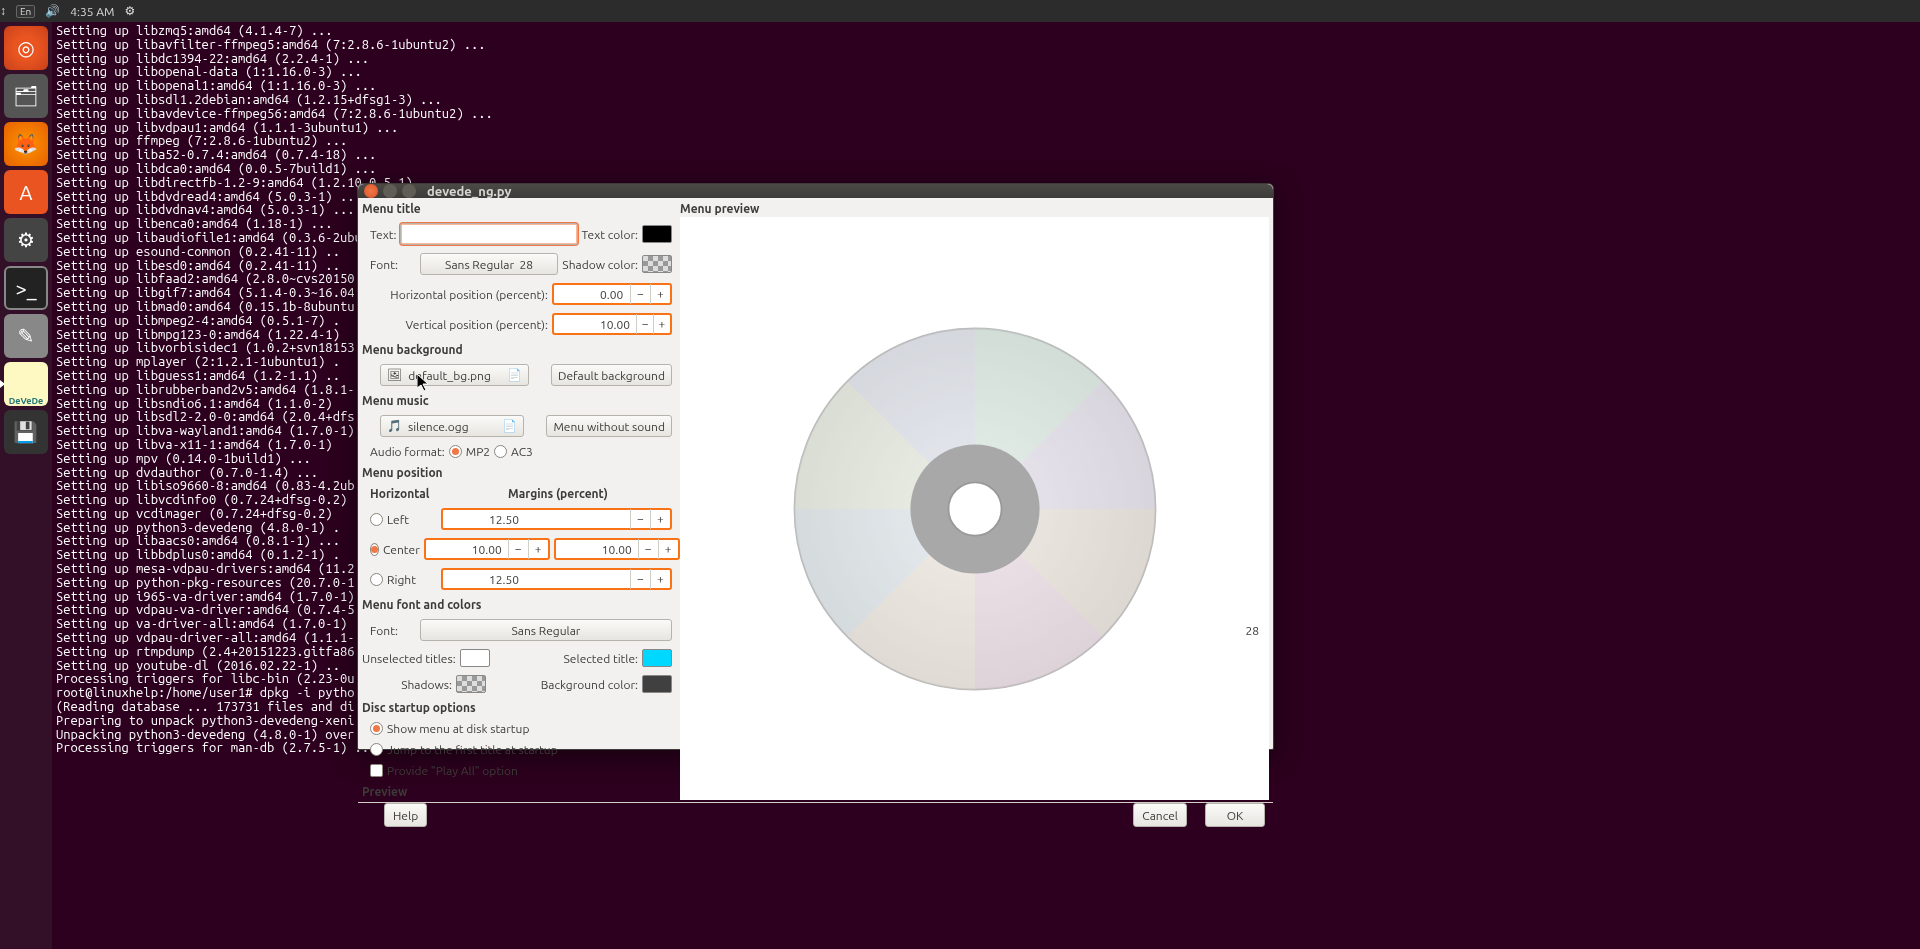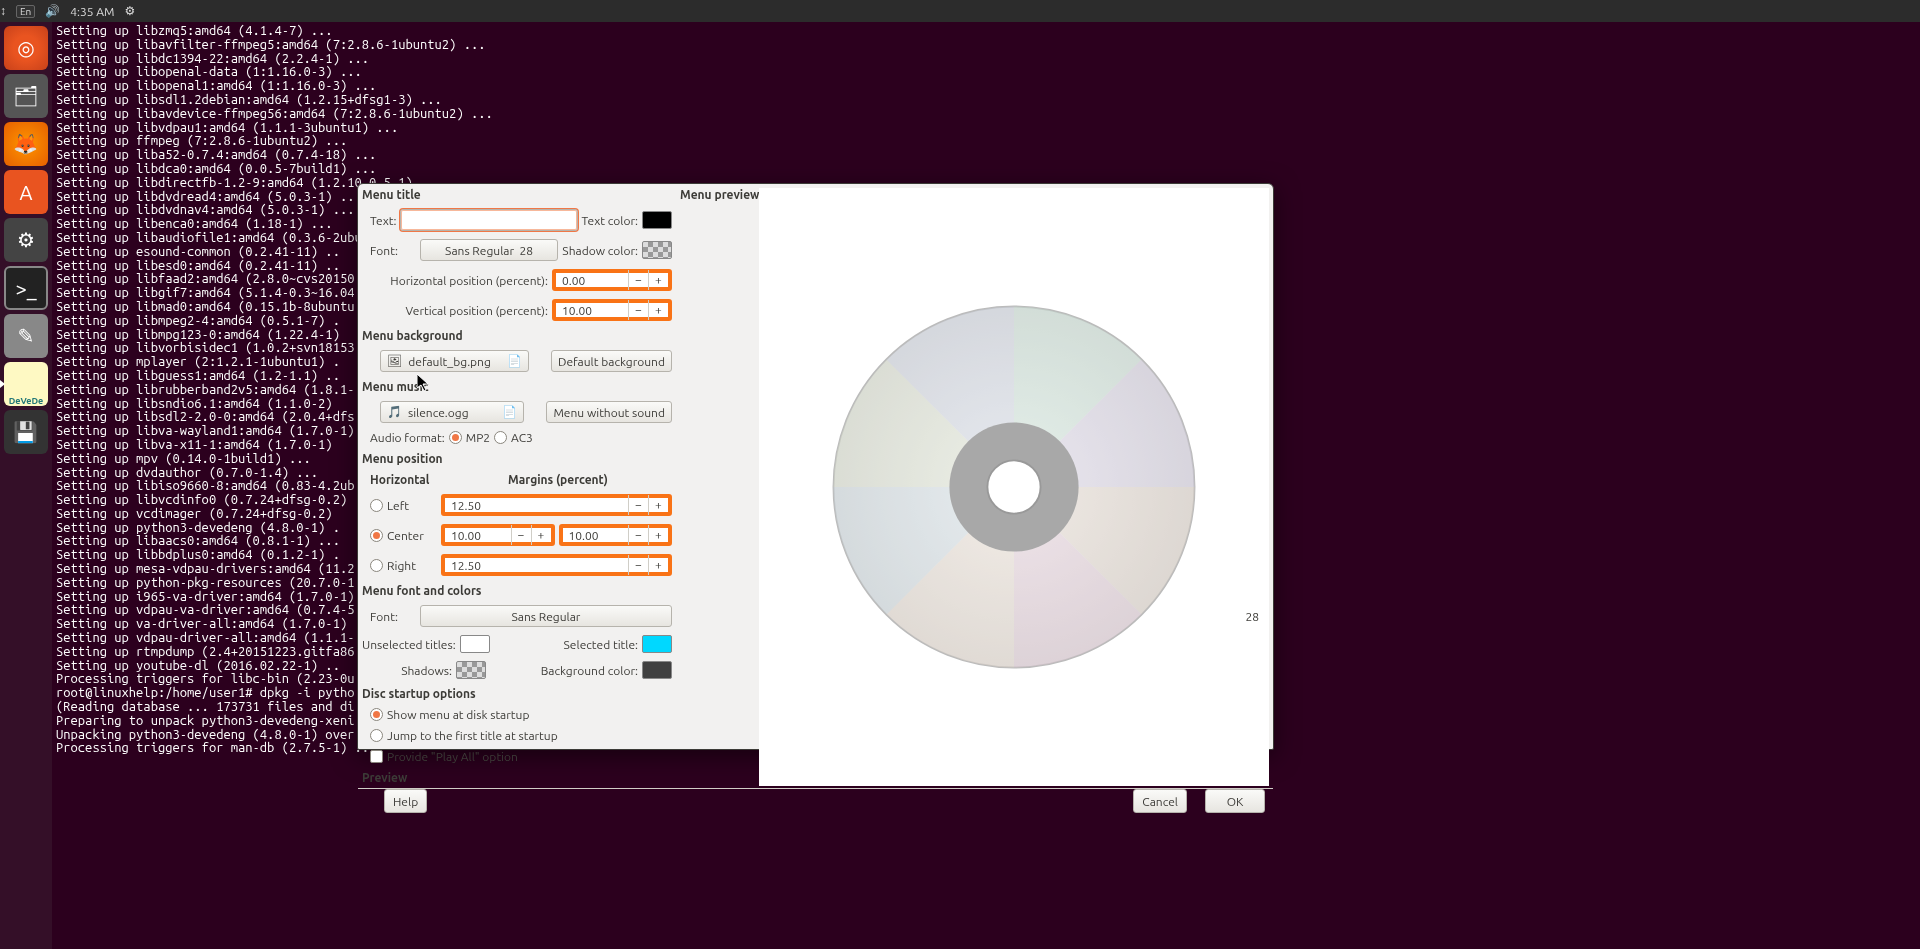--- a/index.html
+++ b/index.html
@@ -33,37 +33,37 @@
 .dialog { position:absolute; top:183px; left:357px; width:917px; height:567px; background:#f2f1f0; border:1px solid #3c3b37; border-radius:6px 6px 2px 2px; box-shadow:0 6px 24px rgba(0,0,0,.5); display:flex; flex-direction:column; font-size:12px; color:#3c3b37;}
 .dialog-titlebar { height:24px; background: linear-gradient(#4b4a46,#3c3b37); border-radius:6px 6px 0 0; display:flex; align-items:center; padding:0 6px; gap:5px;}
 .win-btn { width:14px; height:14px; border-radius:50%; display:inline-block;}
 .win-close{background:radial-gradient(circle,#f07746,#d9532b);}
 .win-min{background:#5f5d55;}
 .win-max{background:#5f5d55;}
 .dialog-titlebar .dtitle{ color:#d8d6d2; font-weight:bold; margin-left:6px; font-size:13px;}
 
 .dialog-body { flex:1; display:flex; }
 .left-pane { width:318px; padding:2px 4px 4px 4px; display:flex; flex-direction:column; gap:6px;}
-.right-pane{ flex:1; padding:2px 4px; display:flex; flex-direction:row;}
+.right-pane{ flex:1; padding:2px 4px; display:flex; flex-direction:column;}
 
 .section-h { font-weight:bold; font-size:12px; margin-top:2px;}
 .row { display:flex; align-items:center; gap:4px; margin-top:2px;}
 .lbl { white-space:nowrap; }
 .lbl.rt { text-align:right; flex:1;}
 
 input[type=text].tf { height:22px; border:1px solid #b6b3ac; border-radius:3px; background:#fff; padding:0 4px; width:100%;}
 .focusring{ box-shadow:0 0 0 1px #f07746, inset 0 0 0 1px #f7b89b;}
 
 .btn { height:24px; border:1px solid #b6b3ac; border-radius:3px; background:linear-gradient(#fafaf8,#e7e5e0); padding:0 8px; display:inline-flex; align-items:center; justify-content:center; cursor:default;margin-left:18px;}
 .btn.sm{ height:22px; padding:0 6px;}
 .btn.full{ flex:1; justify-content:flex-start; gap:6px;}
 .btn .fspacer{flex:1;}
 .color-swatch{ width:30px; height:18px; border:1px solid #888; border-radius:2px;}
 .check-pattern{ background: repeating-conic-gradient(#999 0 25%, #ddd 0 50%) 0 0/10px 10px;}
-.spin { display:flex; align-items:center; border:4px solid #f97316; border-radius:3px; background:#fff; height:22px;}
+.spin { display:flex; align-items:center; border:2px solid #f97316; border-radius:3px; background:#fff; height:22px;padding-left:40px;}
 .spin .val{ flex:1; padding:0 6px; text-align:left;}
 .spin .sbtn{ width:20px; text-align:center; border-left:1px solid #d0cec7; line-height:20px;}
 .radio { width:13px; height:13px; border:1px solid #8a867d; border-radius:50%; display:inline-flex; align-items:center; justify-content:center; background:#fff;}
 .radio.sel::after{content:"";width:7px;height:7px;border-radius:50%;background:#f07746;}
 .chk{ width:13px; height:13px; border:1px solid #8a867d; border-radius:2px; background:#fff; display:inline-block;}
 
 .bottom-bar { height:36px; border-top:1px solid #d0cec7; display:flex; align-items:center; padding:0 8px; }
 .bottom-bar .spacer{flex:1;}
 
 .preview-area{ flex:1; background:#fff; display:flex; align-items:center; justify-content:center; margin-top:2px; }
@@ -148,20 +148,26 @@
 Setting up rtmpdump (2.4+20151223.gitfa86
 Setting up youtube-dl (2016.02.22-1) ..
 Processing triggers for libc-bin (2.23-0u
 root@linuxhelp:/home/user1# dpkg -i pytho
 (Reading database ... 173731 files and di
 Preparing to unpack python3-devedeng-xeni
 Unpacking python3-devedeng (4.8.0-1) over
 Processing triggers for man-db (2.7.5-1) ...</pre>
 
 <div class="dialog">
+  <div class="dialog-titlebar">
+    <span class="win-btn win-close"></span>
+    <span class="win-btn win-min"></span>
+    <span class="win-btn win-max"></span>
+    <span class="dtitle">devede_ng.py</span>
+  </div>
   <div class="dialog-body">
 
     <div class="left-pane">
       <div class="section-h">Menu title</div>
       <div class="row">
         <span class="lbl" style="margin-left:8px">Text:</span>
         <input type="text" class="tf focusring" style="flex: 1 1 0%;">
         <span class="lbl">Text color:</span>
         <span class="color-swatch" style="background:#000"></span>
       </div>

